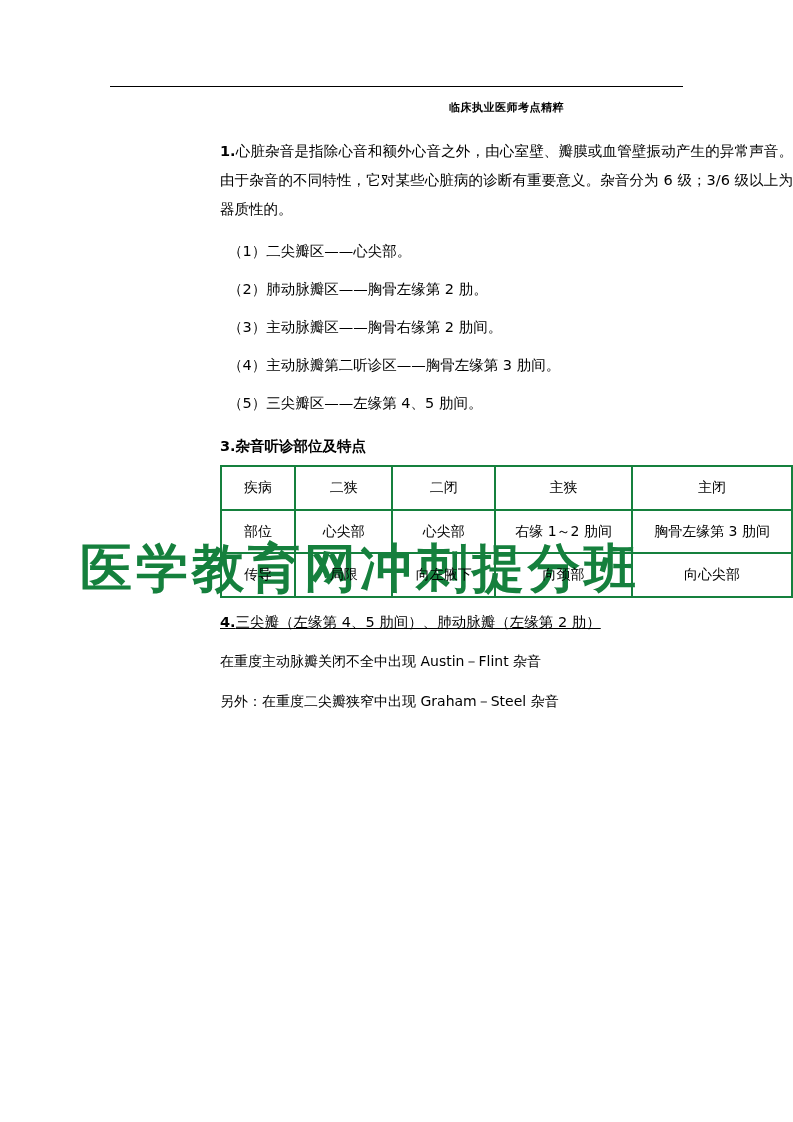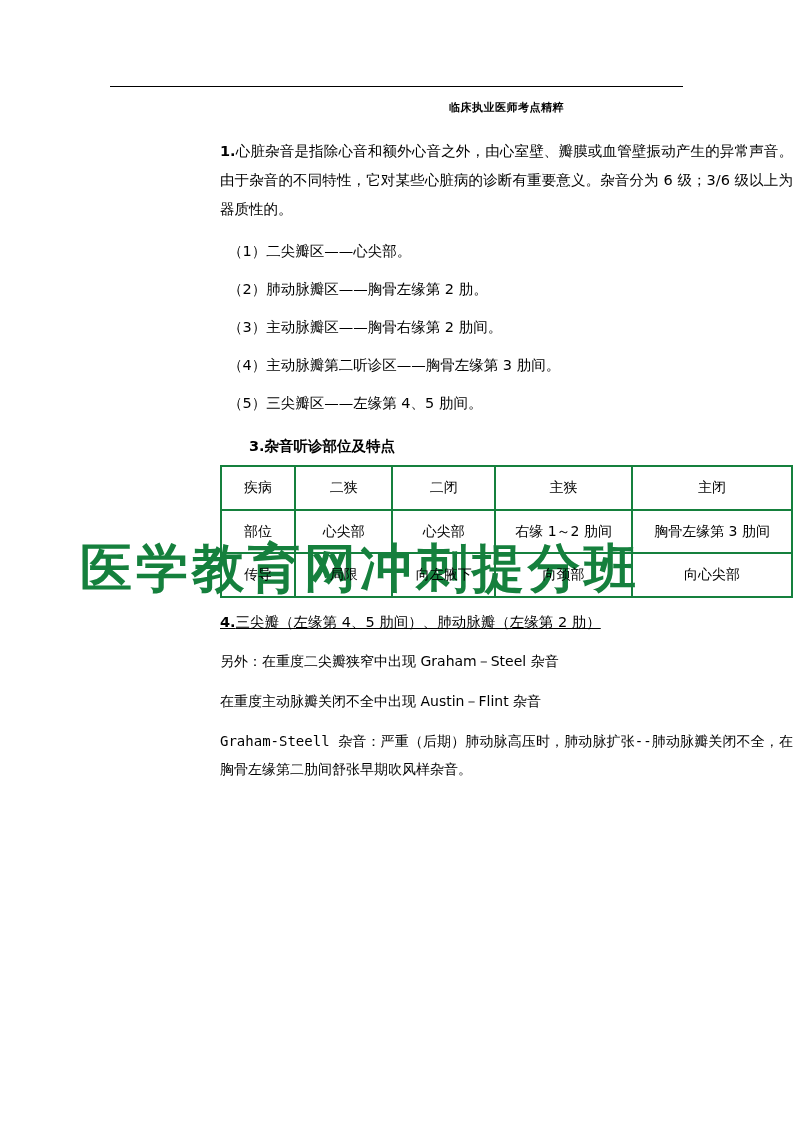--- a/index.html
+++ b/index.html
@@ -123,21 +123,21 @@
       <span class="num">1.</span><span>心脏杂音是指除心音和额外心音之外，由心室壁、瓣膜或血管壁振动产生的异常声音。由于杂音的不同特性，它对某些心脏病的诊断有重要意义。杂音分为 6 级；3/6 级以上为器质性的。</span>
     </p>
 
 
     <div class="sub-item">（1）二尖瓣区——心尖部。</div>
     <div class="sub-item">（2）肺动脉瓣区——胸骨左缘第 2 肋。</div>
     <div class="sub-item">（3）主动脉瓣区——胸骨右缘第 2 肋间。</div>
     <div class="sub-item">（4）主动脉瓣第二听诊区——胸骨左缘第 3 肋间。</div>
     <div class="sub-item">（5）三尖瓣区——左缘第 4、5 肋间。</div>
 
-    <p class="para" style="margin-top:14px;margin-bottom:4px;margin-left:29px;">
+    <p class="para" style="margin-top:14px;margin-bottom:4px;">
       <span class="num">3.</span><span class="num">杂音听诊部位及特点</span>
     </p>
 
     <table class="tbl">
       <colgroup>
         <col class="c0">
           <col class="c1">
           <col class="c2">
           <col class="c3">
           <col class="c4">
@@ -164,18 +164,17 @@
           <td>向颈部</td>
           <td>向心尖部</td>
         </tr>
       </tbody>
     </table>
 
     <p class="para" style="margin-bottom:10px;text-decoration:underline;">
       <span class="num">4.</span><span>三尖瓣（左缘第 4、5 肋间）、肺动脉瓣（左缘第 2 肋）</span>
     </p>
 
+    <p class="tail">在重度主动脉瓣关闭不全中出现 Austin－Flint 杂音</p>
     <p class="tail">另外：在重度二尖瓣狭窄中出现 Graham－Steel 杂音</p>
-    <p class="tail">在重度主动脉瓣关闭不全中出现 Austin－Flint 杂音</p>
-    <p class="tail mono">Graham-Steell 杂音：严重（后期）肺动脉高压时，肺动脉扩张--肺动脉瓣关闭不全，在胸骨左缘第二肋间舒张早期吹风样杂音。</p>
 
   </div>
 </div>
 
 </body></html>

